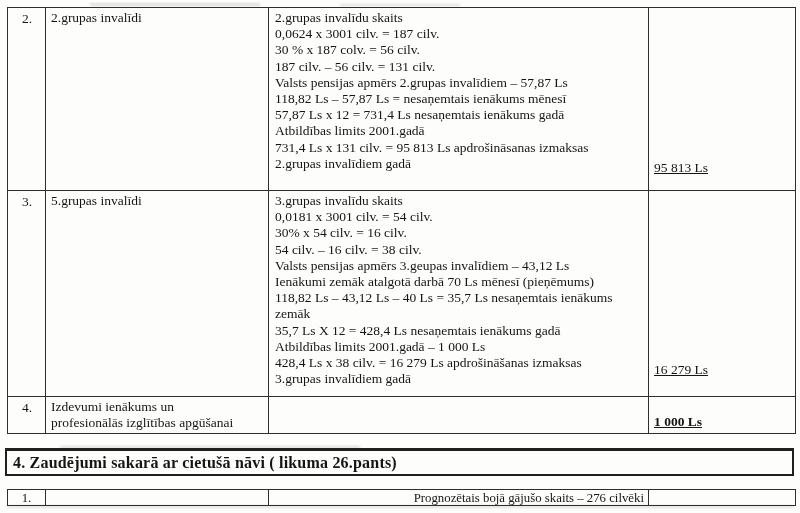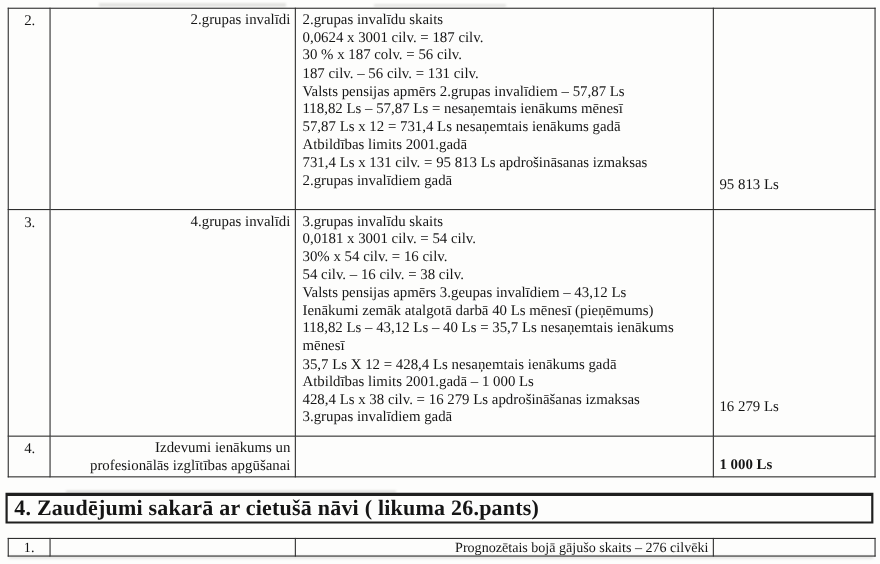--- a/index.html
+++ b/index.html
@@ -8,32 +8,32 @@
     background:#fdfdfc; overflow:hidden;
     font-family:"Liberation Serif", serif; color:#151515;
     -webkit-font-smoothing:antialiased;
   }
   table { border-collapse:collapse; table-layout:fixed; }
   td { border:1.6px solid #2e2e2e; vertical-align:top; overflow:hidden; }
 
   .main-table { position:absolute; left:7px; top:7px; width:788px; font-size:13.5px; }
   .main-table td { padding:2px 4px 0 5px; }
   td.num   { text-align:center; padding-top:3px; }
-  td.cat   { line-height:16.2px;text-align:right; }
+  td.cat   { line-height:16.2px; }
   td.calc  { line-height:16.2px; padding-left:6px; }
-  td.amt   { vertical-align:bottom; line-height:15px; }
+  td.amt   { vertical-align:bottom; line-height:15px;text-decoration:underline; }
   .amt-r2  { padding-bottom:15px !important; }
   .amt-r3  { padding-bottom:19px !important;margin-top:39px; }
   .amt-r4  { padding-bottom:4px  !important; font-weight:bold;border-radius:10px; }
   .calc-line { white-space:nowrap; }
 
   .heading-box {
     position:absolute; left:5px; top:448px; width:789px; height:28px;
     box-sizing:border-box; border:2px solid #1f1f1f; border-top-width:3px;
-    font-size:20px; font-weight:bold; line-height:23px; padding-left:6px;
+    font-size:16px; font-weight:bold; line-height:23px; padding-left:6px;
     letter-spacing:0.2px; background:#fdfdfc;
   }
 
   .bottom-table { position:absolute; left:7px; top:489px; width:788px; font-size:12.8px; }
   .bottom-table td { padding:0 4px; line-height:14px; vertical-align:middle; height:14px; white-space:nowrap;text-align:right; }
   .bottom-table td.num { text-align:center; }
 
   .scan-artifact { position:absolute; background:#b9b9b6; opacity:0.45; filter:blur(0.8px); pointer-events:none; }
   .sm1 { left:90px;  top:3px;   width:170px; height:3px; }
   .sm2 { left:340px; top:4px;   width:120px; height:2px; }
@@ -70,30 +70,30 @@
         <div class="calc-line">118,82 Ls – 57,87 Ls = nesaņemtais ienākums mēnesī</div>
         <div class="calc-line">57,87 Ls x 12 = 731,4 Ls nesaņemtais ienākums gadā</div>
         <div class="calc-line">Atbildības limits 2001.gadā</div>
         <div class="calc-line">731,4 Ls x 131 cilv. = 95 813 Ls apdrošināsanas izmaksas</div>
         <div class="calc-line">2.grupas invalīdiem gadā</div>
       </td>
       <td class="amt amt-r2">95 813 Ls</td>
     </tr>
     <tr style="height:206px">
       <td class="num">3.</td>
-      <td class="cat">4.grupas invalīdi</td>
+      <td class="cat">5.grupas invalīdi</td>
       <td class="calc">
         <div class="calc-line">3.grupas invalīdu skaits</div>
         <div class="calc-line">0,0181 x 3001 cilv. = 54 cilv.</div>
         <div class="calc-line">30% x 54 cilv. = 16 cilv.</div>
         <div class="calc-line">54 cilv. – 16 cilv. = 38 cilv.</div>
         <div class="calc-line">Valsts pensijas apmērs 3.geupas invalīdiem – 43,12 Ls</div>
-        <div class="calc-line">Ienākumi zemāk atalgotā darbā  40 Ls mēnesī (pieņēmums)</div>
+        <div class="calc-line">Ienākumi zemāk atalgotā darbā  70 Ls mēnesī (pieņēmums)</div>
         <div class="calc-line">118,82 Ls – 43,12 Ls – 40 Ls = 35,7 Ls nesaņemtais ienākums</div>
-        <div class="calc-line">mēnesī</div>
+        <div class="calc-line">zemāk</div>
         <div class="calc-line">35,7 Ls X 12 = 428,4 Ls  nesaņemtais ienākums gadā</div>
         <div class="calc-line">Atbildības limits 2001.gadā – 1 000 Ls</div>
         <div class="calc-line">428,4 Ls x 38 cilv. = 16 279 Ls  apdrošināšanas izmaksas</div>
         <div class="calc-line">3.grupas invalīdiem gadā</div>
       </td>
       <td class="amt amt-r3">16 279 Ls</td>
     </tr>
     <tr style="height:37px">
       <td class="num">4.</td>
       <td class="cat">

